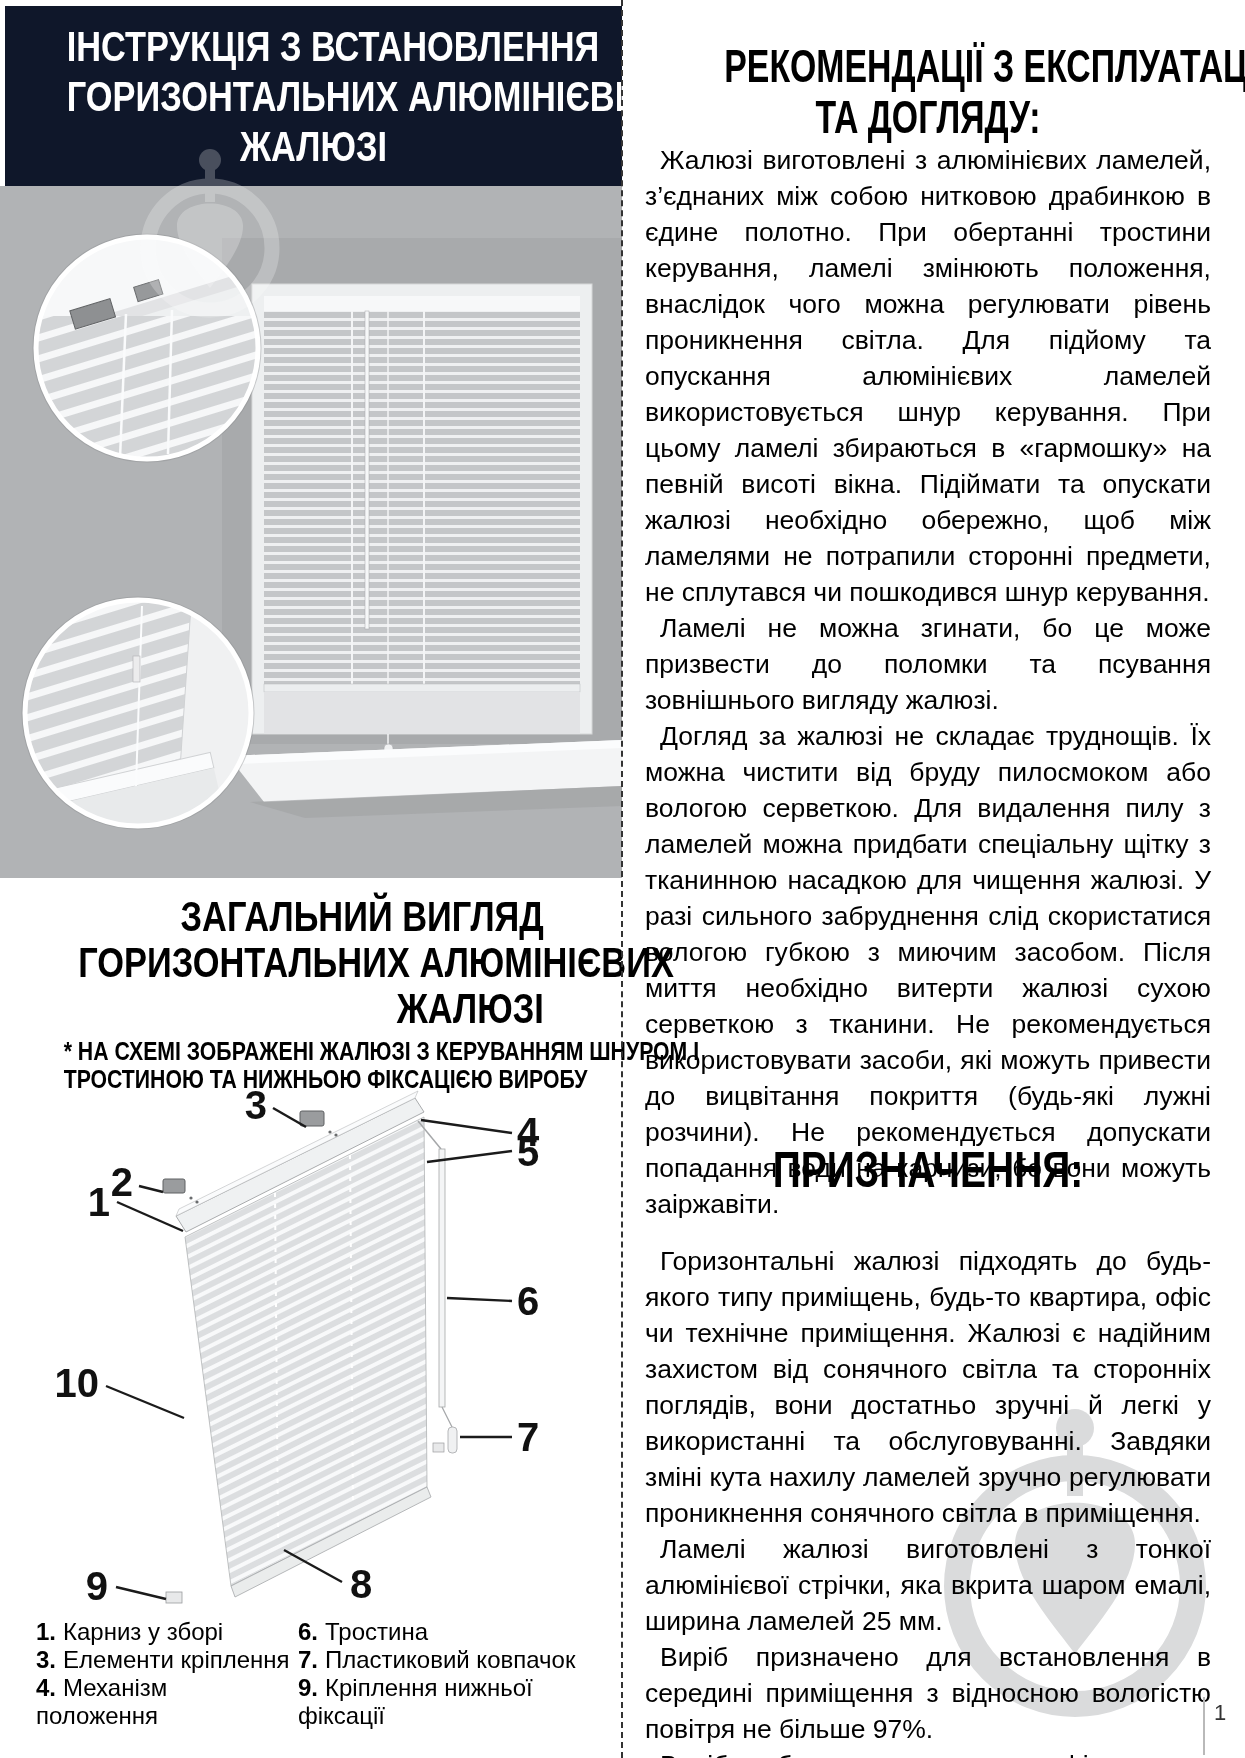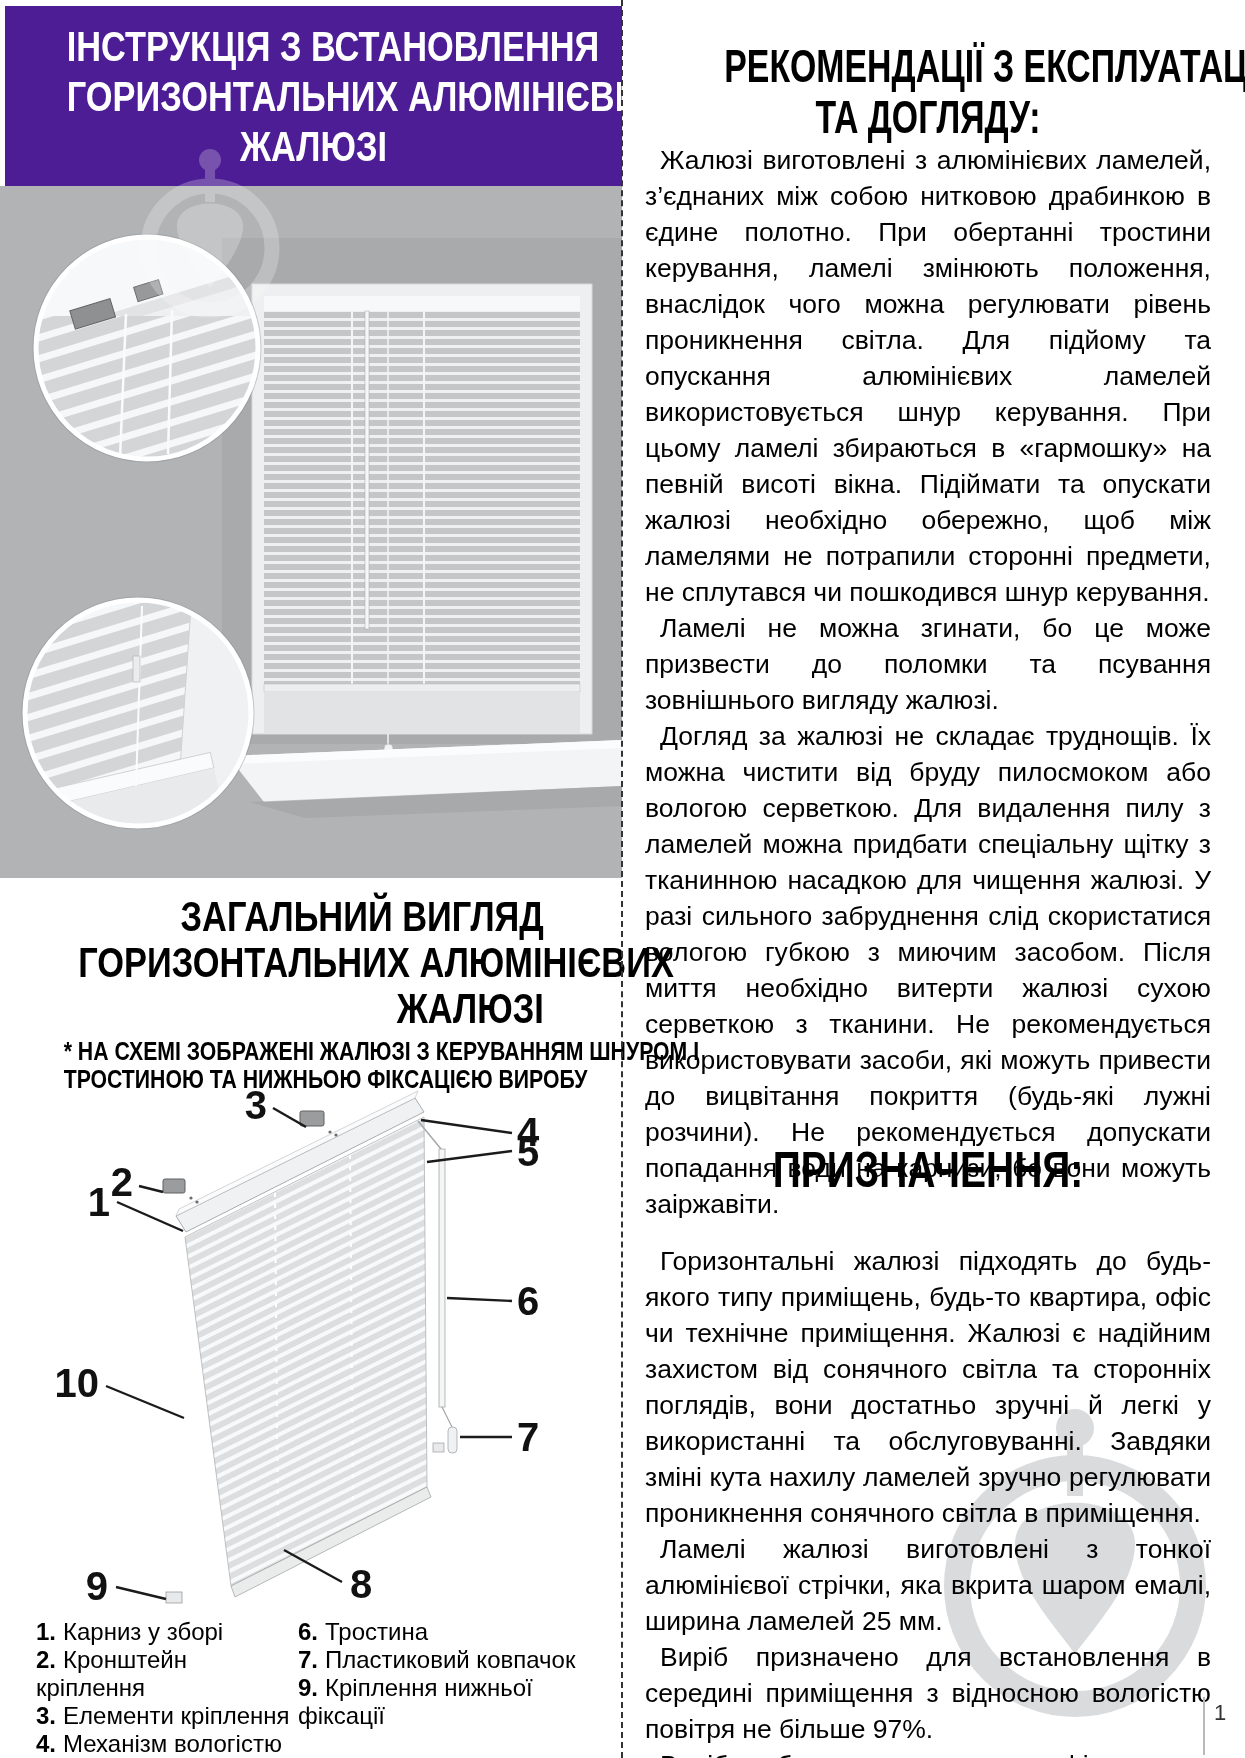--- a/index.html
+++ b/index.html
@@ -1,20 +1,20 @@
 <!DOCTYPE html>
 <html><head>
 <meta charset="utf-8">
 <style>
   html,body{margin:0;padding:0;background:#ffffff;}
   #page{position:relative;width:1245px;height:1758px;background:#fff;overflow:hidden;
         font-family:"Liberation Sans",sans-serif;color:#000;}
   .sep{position:absolute;left:621px;top:0;height:1758px;width:0;border-left:2px dashed #333;z-index:4;}
   
-  .header-box{position:absolute;left:5px;top:6px;width:617px;height:180px;background:#4c1d95;
+  .header-box{position:absolute;left:5px;top:6px;width:617px;height:180px;background:#0f172a;
               display:flex;flex-direction:column;justify-content:center;z-index:1;}
   .header-box .ln{color:#fff;font-weight:bold;font-size:43px;line-height:50px;text-align:center;
                   transform:scaleX(.8);white-space:nowrap;}
   
   .photo{position:absolute;left:0;top:186px;z-index:1;}
   .wm{position:absolute;pointer-events:none;}
   #wm1{left:122px;top:144px;z-index:3;}
   #wm2{left:905px;top:1398px;z-index:1;}
   
   .ov-title{position:absolute;left:20px;top:893px;width:582px;text-align:right;z-index:2;}
@@ -196,23 +196,22 @@
       <text class="co-num" x="497" y="466">7</text>
       <text class="co-num" x="330" y="613">8</text>
       <text class="co-num" x="88" y="615" text-anchor="end">9</text>
       <text class="co-num" x="79" y="412" text-anchor="end">10</text>
     </g>
   </svg>
 
   <div class="legend">
     <div class="col1">
       <div class="li"><b>1.</b><span>Карниз у зборі</span></div>
-      <div class="li"><b>2.</b><span>Кронштейн кріплення</span></div>
       <div class="li"><b>3.</b><span>Елементи кріплення</span></div>
-      <div class="li"><b>4.</b><span>Механізм вологістю</span></div>
+      <div class="li"><b>4.</b><span>Механізм положення</span></div>
 
     </div>
     <div class="col2">
       <div class="li"><b>6.</b><span>Тростина</span></div>
       <div class="li"><b>7.</b><span>Пластиковий ковпачок</span></div>
       <div class="li"><b>9.</b><span>Кріплення нижньої фіксації</span></div>
 
     </div>
   </div>
 

